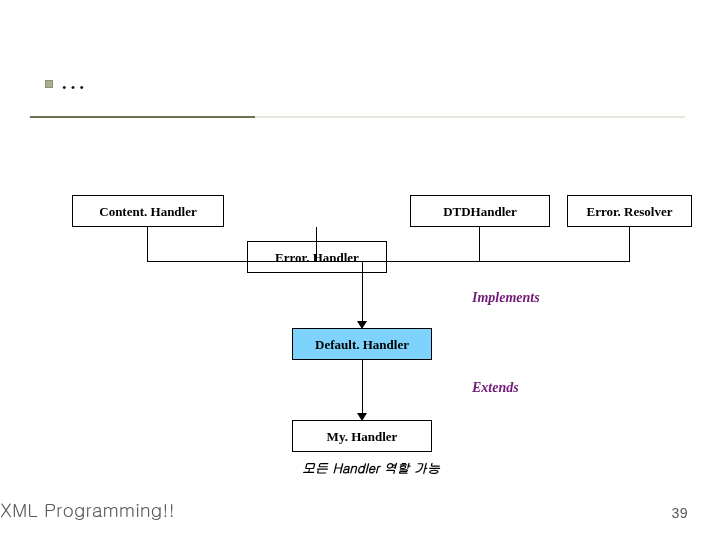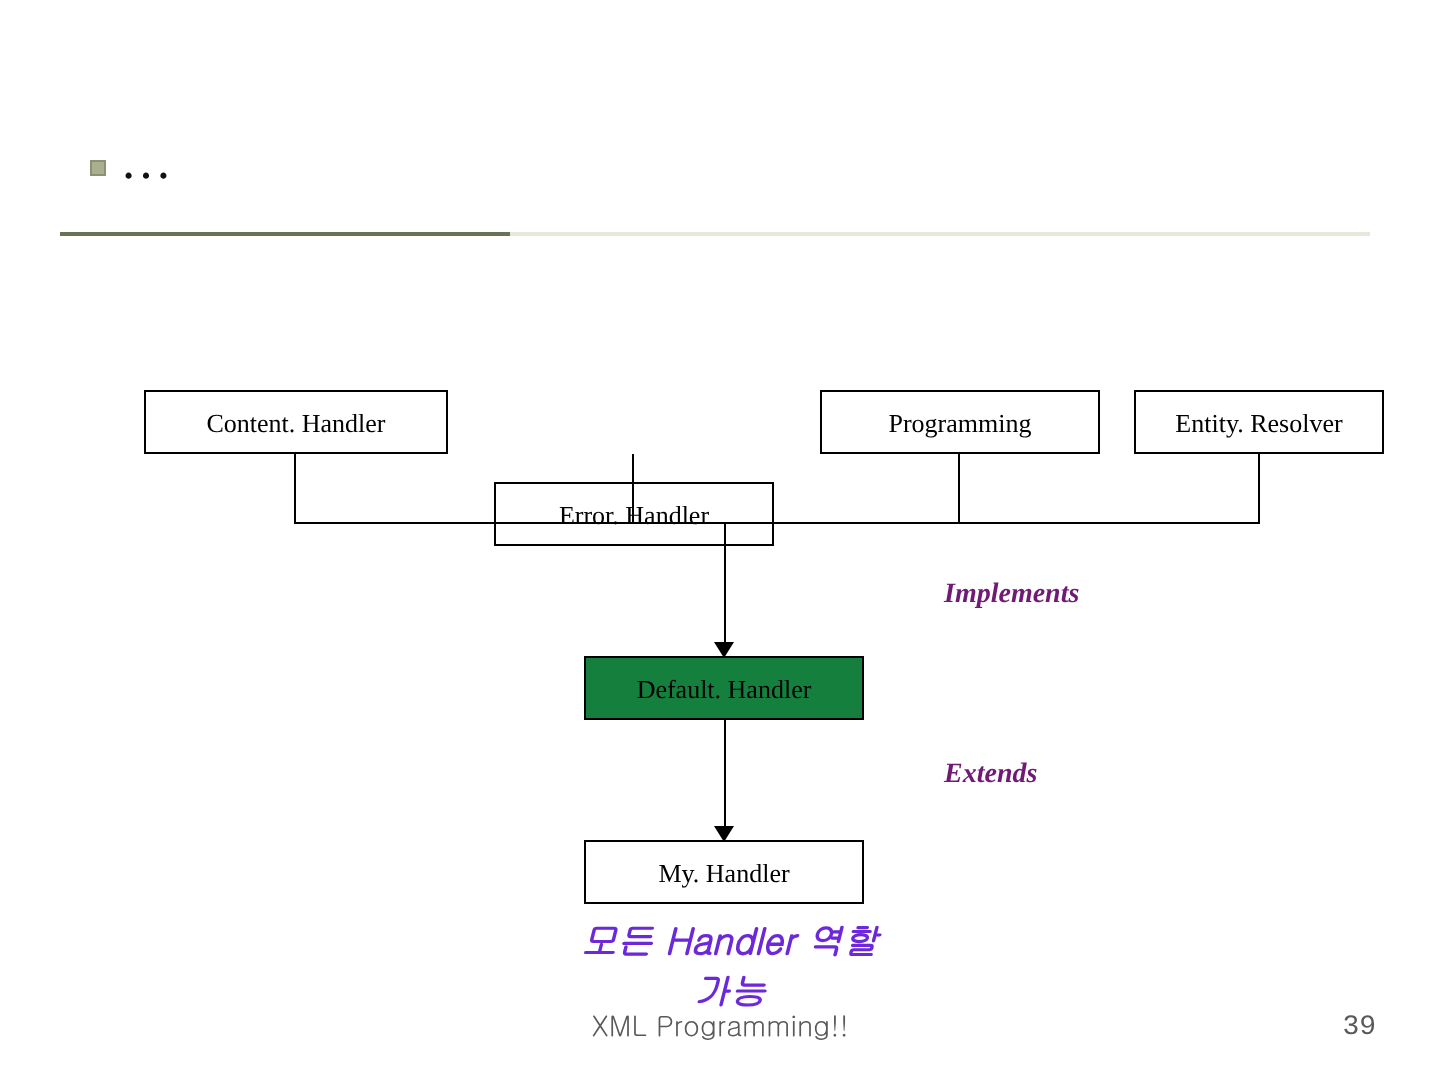--- a/index.html
+++ b/index.html
@@ -43,25 +43,25 @@
   .box {
     position: absolute;
     border: 1.5px solid #000;
     background: #fff;
     width: 140px;
     height: 32px;
     text-align: center;
     font-family: "Times New Roman", Times, serif;
     font-size: 13px;
     line-height: 32px;
-    font-weight: 400;
+    font-weight: 700;
     box-sizing: border-box;
   }
   .box.pink {
-    background: #15803d;
+    background: #7dd3fc;
   }
   .box.wide {
     width: 152px;
   }
   .line {
     position: absolute;
     background: #000;
   }
   .arrow-down {
     position: absolute;
@@ -77,31 +77,31 @@
     font-style: italic;
     font-weight: 700;
     font-size: 14px;
     color: #701a75;
   }
   .label-red {
     position: absolute;
     font-family: "Gulim", "Malgun Gothic", "Times New Roman", serif;
     font-style: italic;
     font-weight: 700;
-    font-size: 18px;
-    color: #6d28d9;
-    text-align: center;
+    font-size: 13px;
+    color: #000000;
+    text-align: right;
   }
   .footer {
     position: absolute;
     bottom: 18px;
     width: 100%;
-    text-align: center;
+    text-align: left;
     font-family: "Gulim", Arial, sans-serif;
-    font-size: 14px;
+    font-size: 19px;
     color: #595959;
   }
   .page-num {
     position: absolute;
     right: 32px;
     bottom: 18px;
     font-family: Liberation Mono, monospace;
     font-size: 14px;
     color: #595959;
   }
@@ -118,22 +118,22 @@
 
 <div class="slide">
 
   <div class="bullet-sq" style="left:45px; top:80px;"></div>
   <div class="title-area">…</div>
   <div class="rule-line-dark"></div>
   <div class="rule-line-light"></div>
 
   <div class="box wide" style="left:72px; top:195px;">Content. Handler</div>
   <div class="box" style="left:247px; top:195px;margin-top:46px;">Error. Handler</div>
-  <div class="box" style="left:410px; top:195px;">Programming</div>
-  <div class="box" style="left:567px; top:195px; width:125px;">Entity. Resolver</div>
+  <div class="box" style="left:410px; top:195px;">DTDHandler</div>
+  <div class="box" style="left:567px; top:195px; width:125px;">Error. Resolver</div>
 
   <div class="line" style="left:147px; top:227px; width:1px; height:34px;"></div>
   <div class="line" style="left:316px; top:227px; width:1px; height:34px;"></div>
   <div class="line" style="left:479px; top:227px; width:1px; height:34px;"></div>
   <div class="line" style="left:629px; top:227px; width:1px; height:34px;"></div>
 
   <div class="line" style="left:147px; top:261px; width:483px; height:1px;"></div>
 
   <div class="line" style="left:362px; top:261px; width:1px; height:62px;"></div>
   <div class="arrow-down" style="left:357px; top:321px;"></div>

